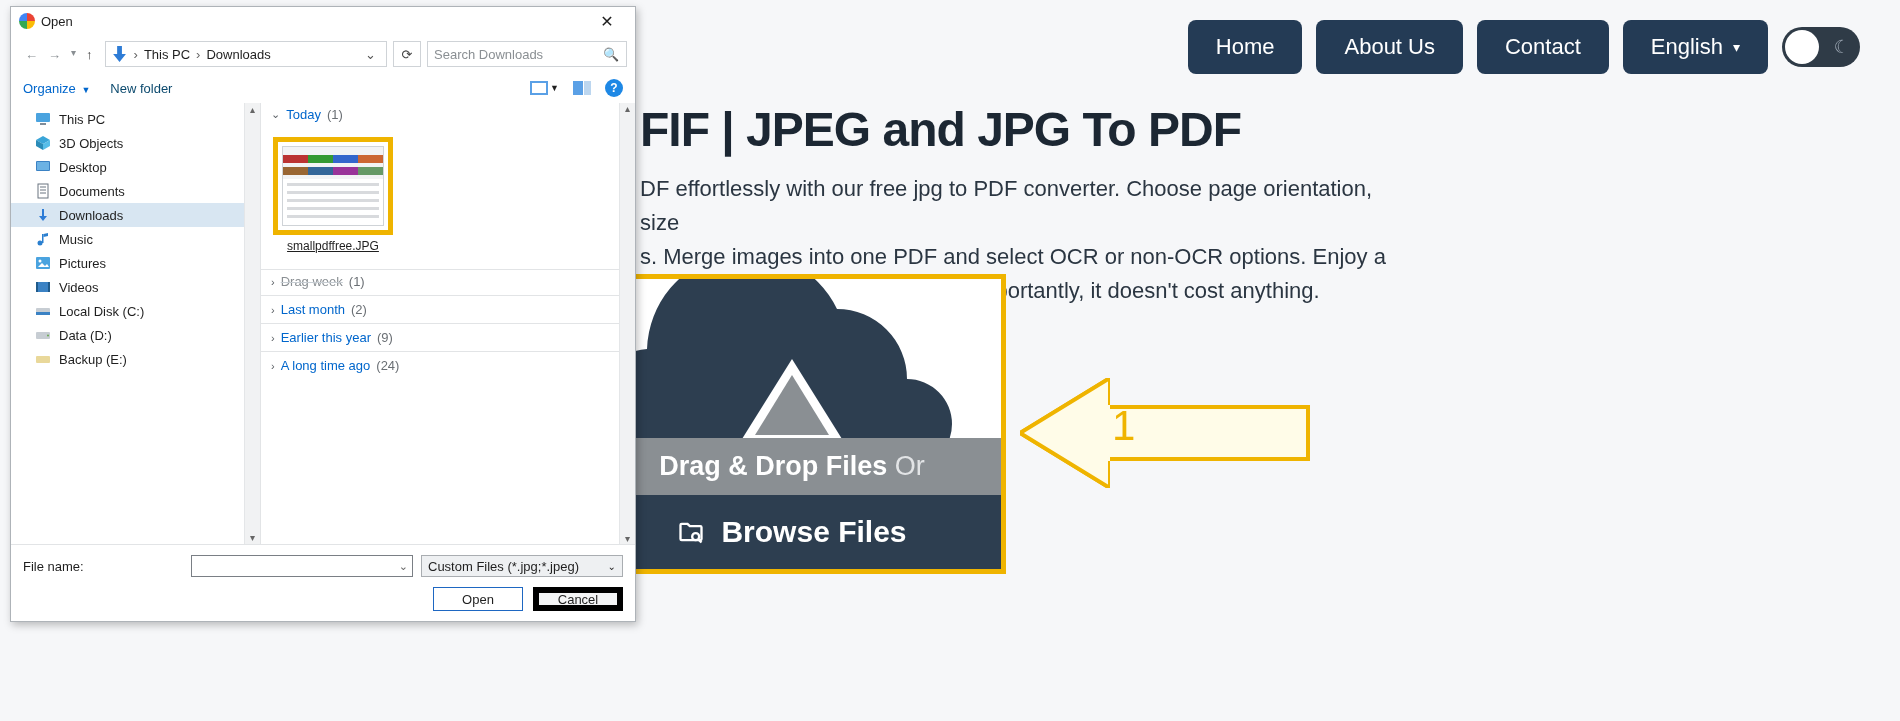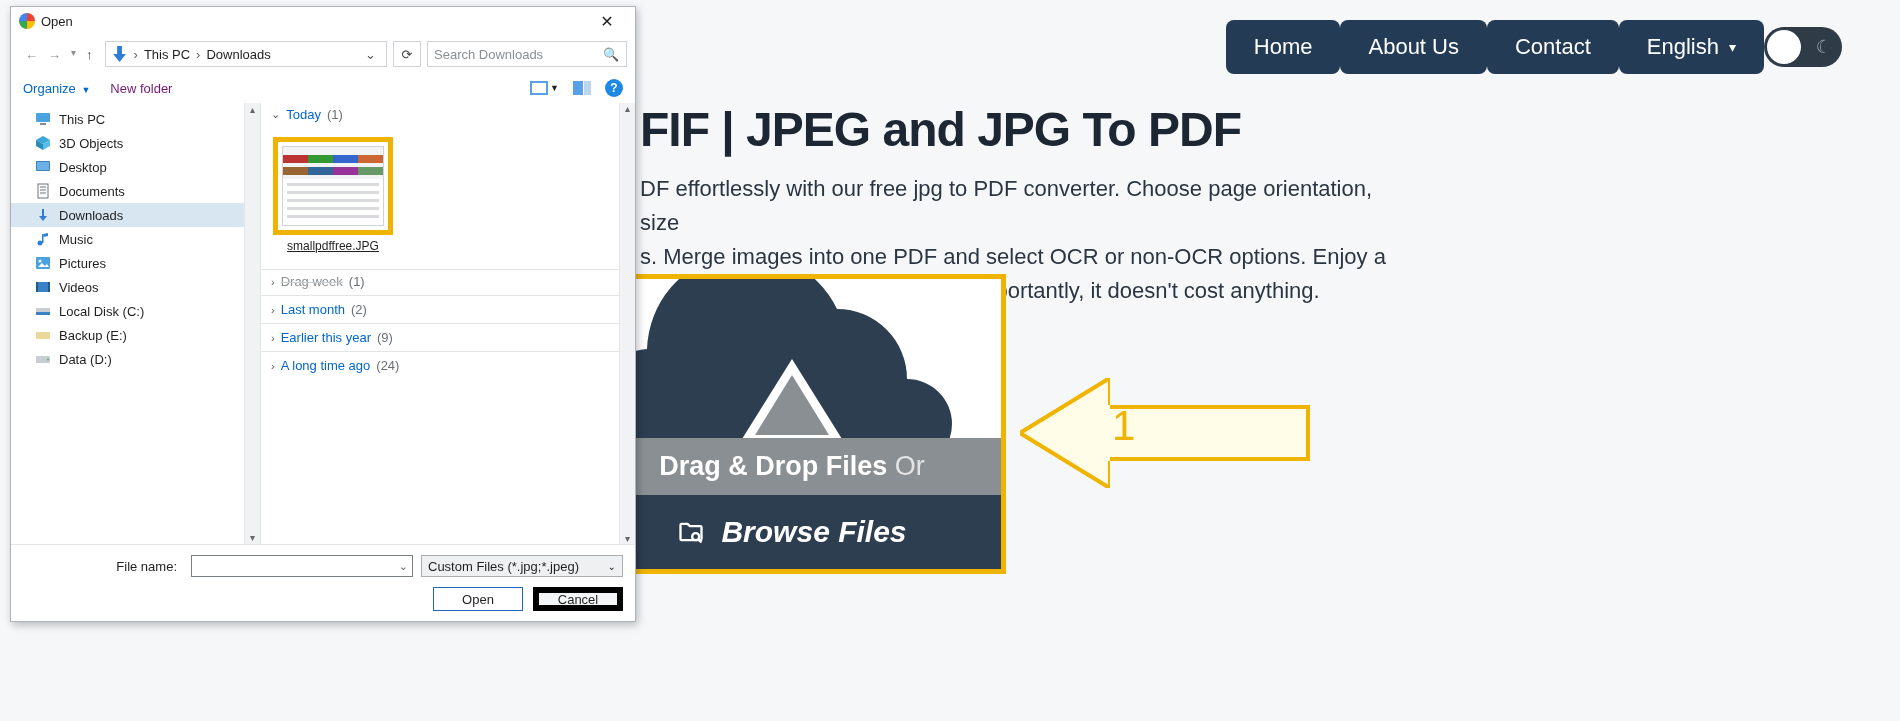--- a/index.html
+++ b/index.html
@@ -9,23 +9,24 @@
     width: 1900px;
     height: 721px;
     position: relative;
     overflow: hidden;
   }
 
   
   .topnav {
     position: absolute;
     top: 20px;
-    right: 58px;
-    display: flex;
-    align-items: center;
+    right: 40px;
+    display: flex;
+    align-items: center;
+    gap: 14px;
   }
   .nav-btn {
     background: #243b55;
     color: #fff;
     padding: 14px 28px;
     border-radius: 8px;
     font-size: 22px;
     font-weight: 500;
     cursor: pointer;
   }
@@ -122,21 +123,20 @@
     text-align: center;
     padding: 20px 0;
     font-size: 30px;
     color: #fff;
     font-weight: 600;
     display: flex;
     align-items: center;
     justify-content: center;
     gap: 16px;
     cursor: pointer;
-    font-style: italic;
   }
 
   
   .arrow-wrap {
     position: absolute;
     display: flex;
     align-items: center;
   }
   .arrow1 { left: 1020px; top: 378px; }
   .arrow2 { left: 425px;  top: 152px; }
@@ -236,21 +236,21 @@
   .search-box .mag { margin-left: auto; color:#555;}
 
   .dlg-toolbar {
     display: flex;
     align-items: center;
     padding: 6px 12px;
     gap: 20px;
   }
   .org-btn { color: #0066cc; cursor:pointer; }
   .org-btn .tri { font-size: 9px; margin-left: 2px;}
-  .newfolder-btn { color: #701a75; cursor:pointer; }
+  .newfolder-btn { color: #0c4a6e; cursor:pointer; }
   .tb-right { margin-left: auto; display:flex; gap:14px; align-items:center;}
   .view-btn, .preview-btn { cursor:pointer; display:flex; align-items:center; gap:2px;}
   .help-btn {
     width:18px;height:18px;border-radius:50%;background:#1e88e5;color:#fff;
     display:flex;align-items:center;justify-content:center;font-size:12px;font-weight:600;cursor:pointer;
   }
 
   .dlg-body {
     flex: 1;
     display: flex;
@@ -329,21 +329,21 @@
   .thumb-label { font-size:12px; margin-top:4px;text-decoration:underline; }
   .hidden-group1 { position:absolute; top: 166px; left:0; right:16px; }
   .collapsed-groups { border-top:1px solid #e2e4e6; }
 
   .dlg-footer {
     border-top: 1px solid #e2e4e6;
     padding: 10px 12px;
     display:flex; flex-direction:column; gap:10px;
   }
   .footer-row1 { display:flex; align-items:center; gap:8px; }
-  .fn-label { width: 160px; text-align:right; padding-right:6px; }
+  .fn-label { width: 160px; padding-right:6px; }
   .fn-input {
     flex: 0 0 222px;
     height: 22px;
     border: 1px solid #7a7f85;
     padding: 0 4px;
     display:flex;align-items:center;justify-content:flex-end;color:#666;font-size:11px;
   }
   .filter-select {
     flex: 1;
     height: 22px;
@@ -566,33 +566,33 @@
           <svg viewBox="0 0 16 16">
               <rect x="1" y="5" width="14" height="7" fill="#c7cdd3" rx="1"></rect>
               <rect x="1" y="9" width="14" height="3" fill="#3b82c4"></rect>
             </svg>
         </span>
         <span>Local Disk (C:)</span>
       </div>
       <div class="sb-item">
         <span class="sb-icon">
           <svg viewBox="0 0 16 16">
-              <rect x="1" y="5" width="14" height="7" fill="#e9d89a" rx="1"></rect>
-            </svg>
-        </span>
-        <span>Backup (E:)</span>
-      </div>
-      <div class="sb-item">
-        <span class="sb-icon">
-          <svg viewBox="0 0 16 16">
               <rect x="1" y="5" width="14" height="7" fill="#c7cdd3" rx="1"></rect>
               <circle cx="13" cy="8.5" r="1" fill="#6aa84f"></circle>
             </svg>
         </span>
         <span>Data (D:)</span>
+      </div>
+      <div class="sb-item">
+        <span class="sb-icon">
+          <svg viewBox="0 0 16 16">
+              <rect x="1" y="5" width="14" height="7" fill="#e9d89a" rx="1"></rect>
+            </svg>
+        </span>
+        <span>Backup (E:)</span>
       </div>
       <div class="scrollbar">
         <div class="sb-arrow">▴</div>
         <div style="position:absolute;bottom:0;width:100%;" class="sb-arrow">▾</div>
       </div>
     </div>
 
     <div class="filearea">
       <div class="group-row">
         <span class="gchev">⌄</span>

